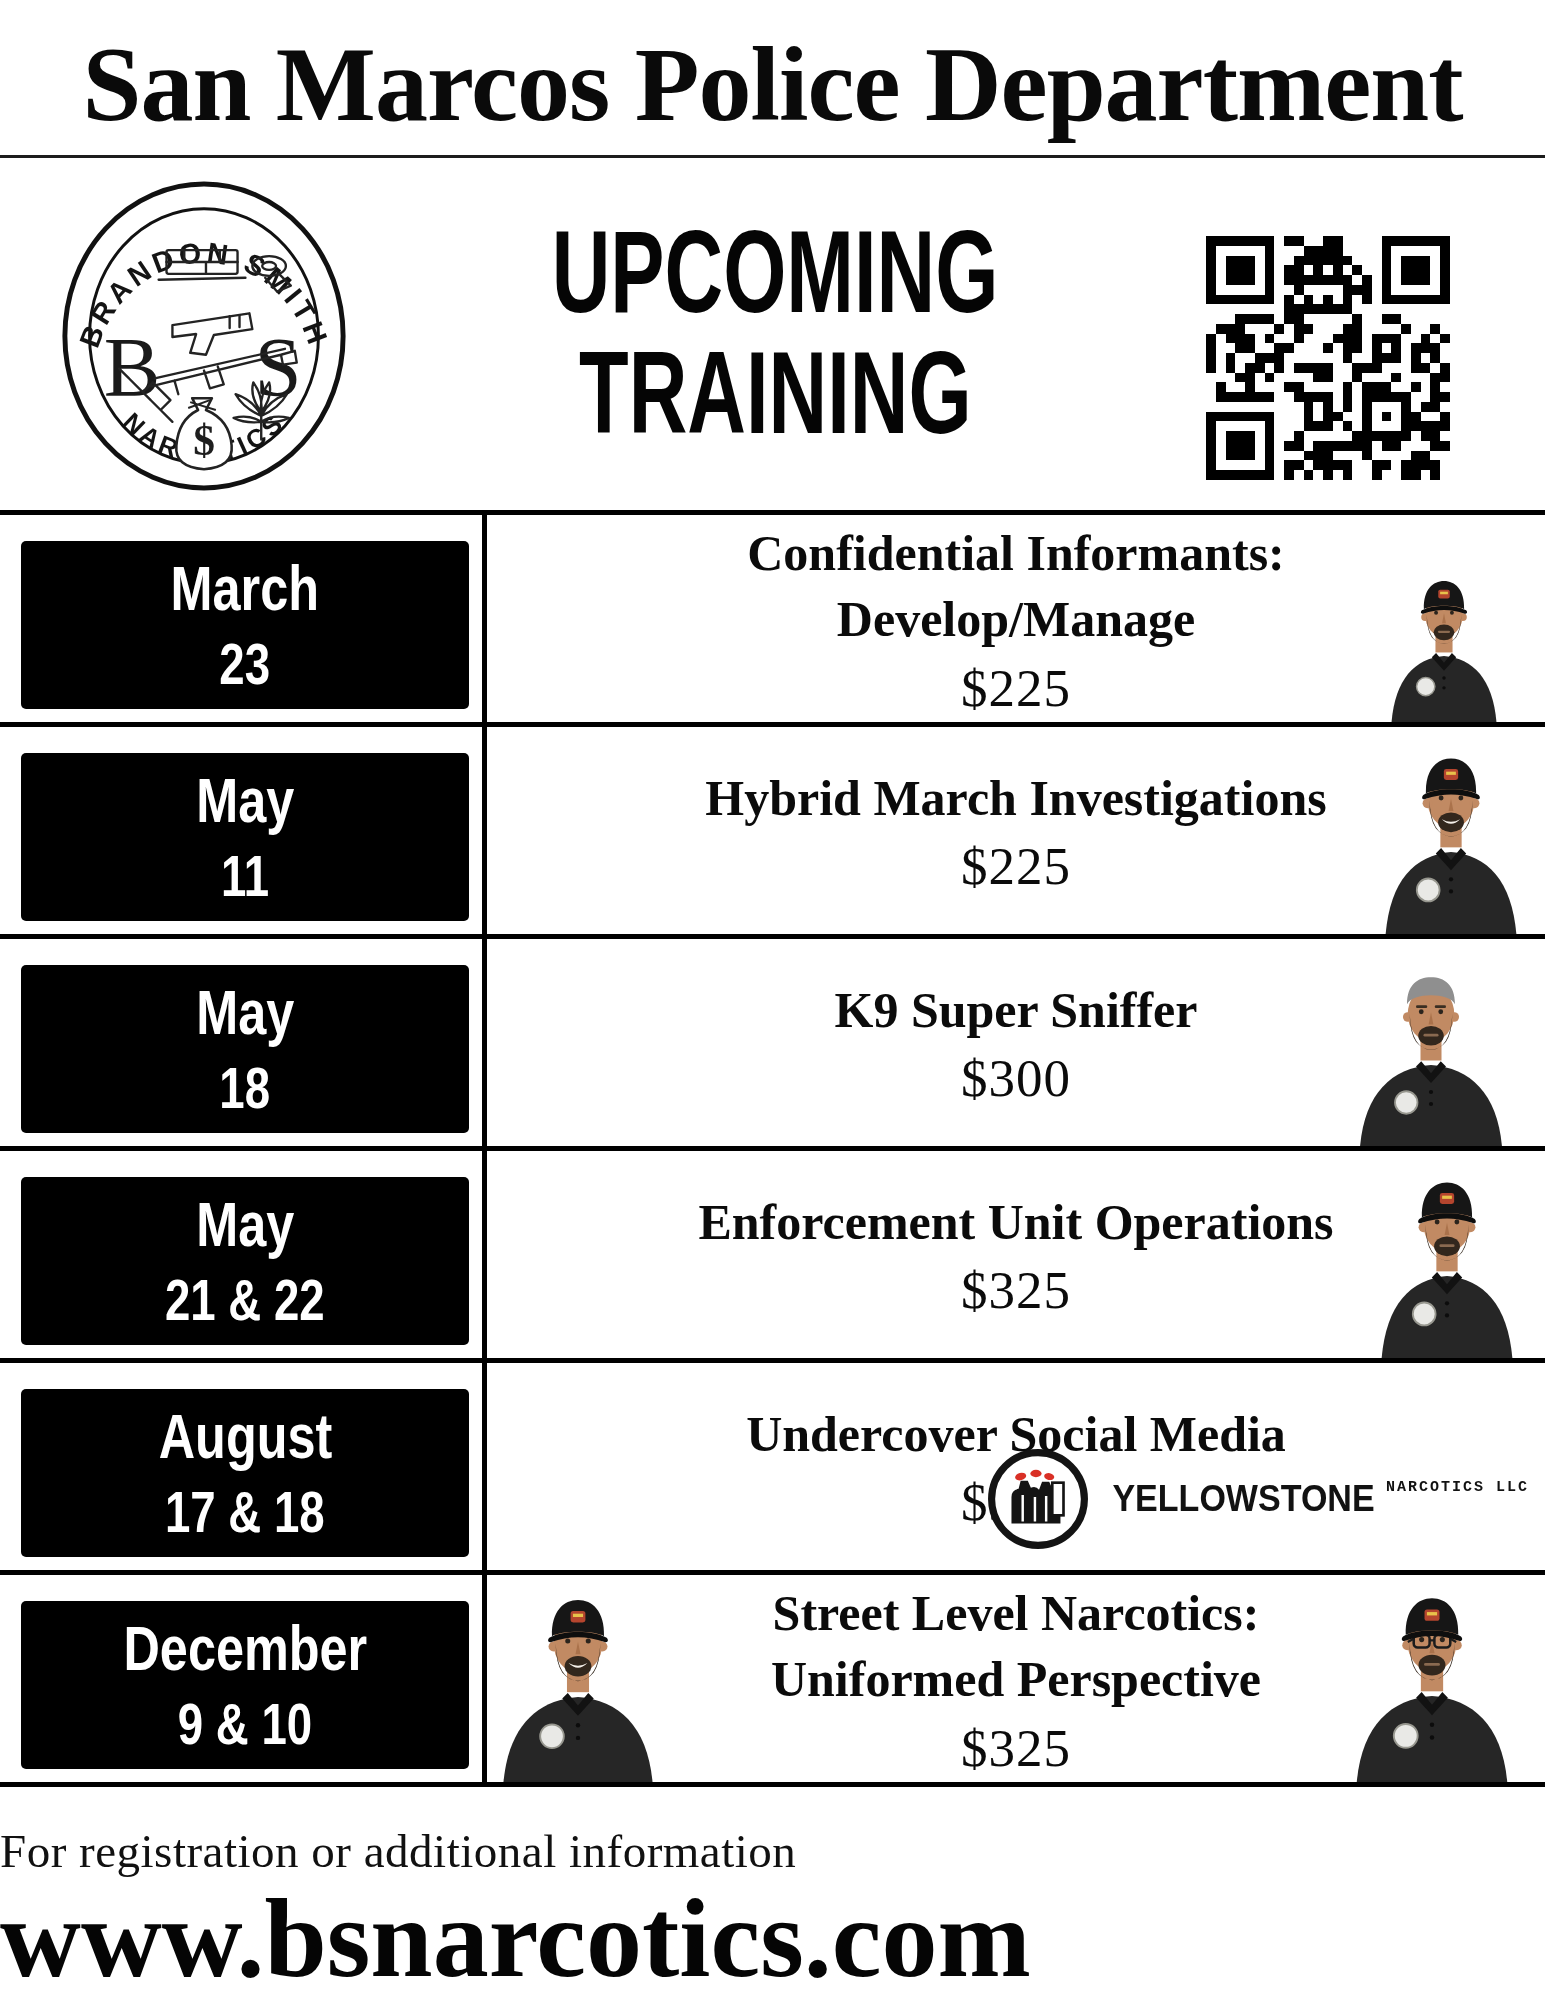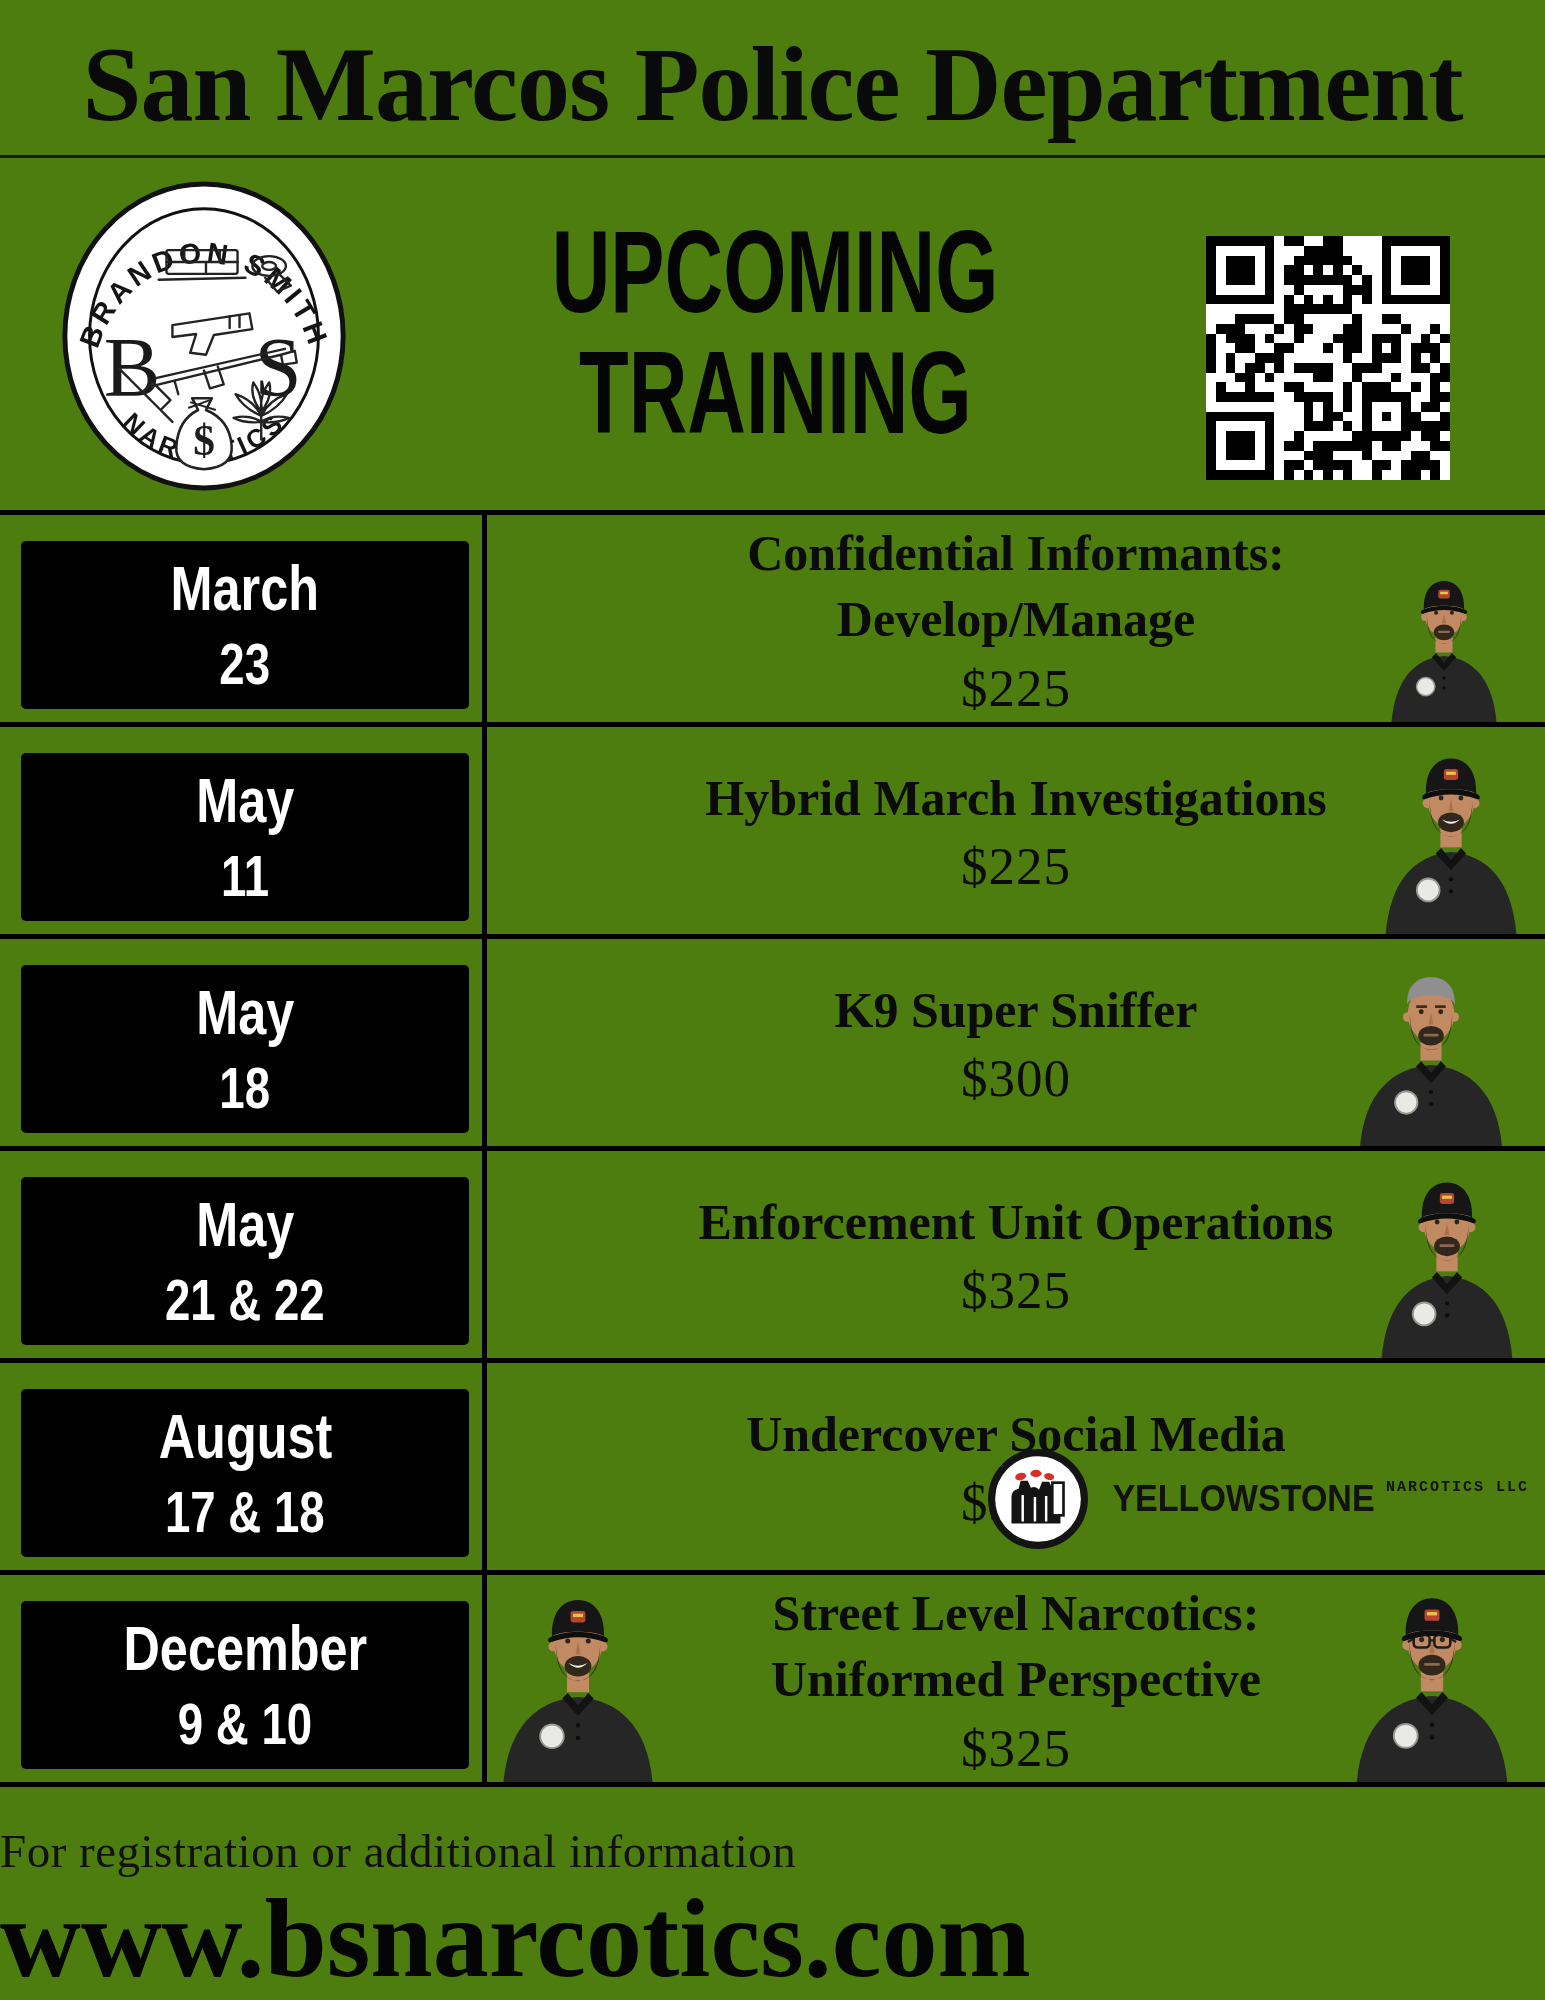--- a/index.html
+++ b/index.html
@@ -1,19 +1,19 @@
 <!DOCTYPE html>
 <html><head>
 <meta charset="utf-8">
 <style>
   * { margin:0; padding:0; box-sizing:border-box; }
   html,body { background:#e9e9e9; }
   .page {
     position:relative; width:1545px; height:2000px; margin:0 auto;
-    background:#4d7c0f; overflow:hidden;
+    background:#ffffff; overflow:hidden;
     font-family:"Liberation Serif", serif; color:#000;
   }
   .main-title {
     position:absolute; top:24px; left:0; width:100%;
     text-align:center; font-family:"Liberation Serif", serif;
     font-weight:700; font-size:106px; letter-spacing:-1px; color:#0a0a0a;
     white-space:nowrap;
   }
   .top-rule { position:absolute; top:155px; left:0; width:100%; height:3px; background:#1c1c1c; }
 

